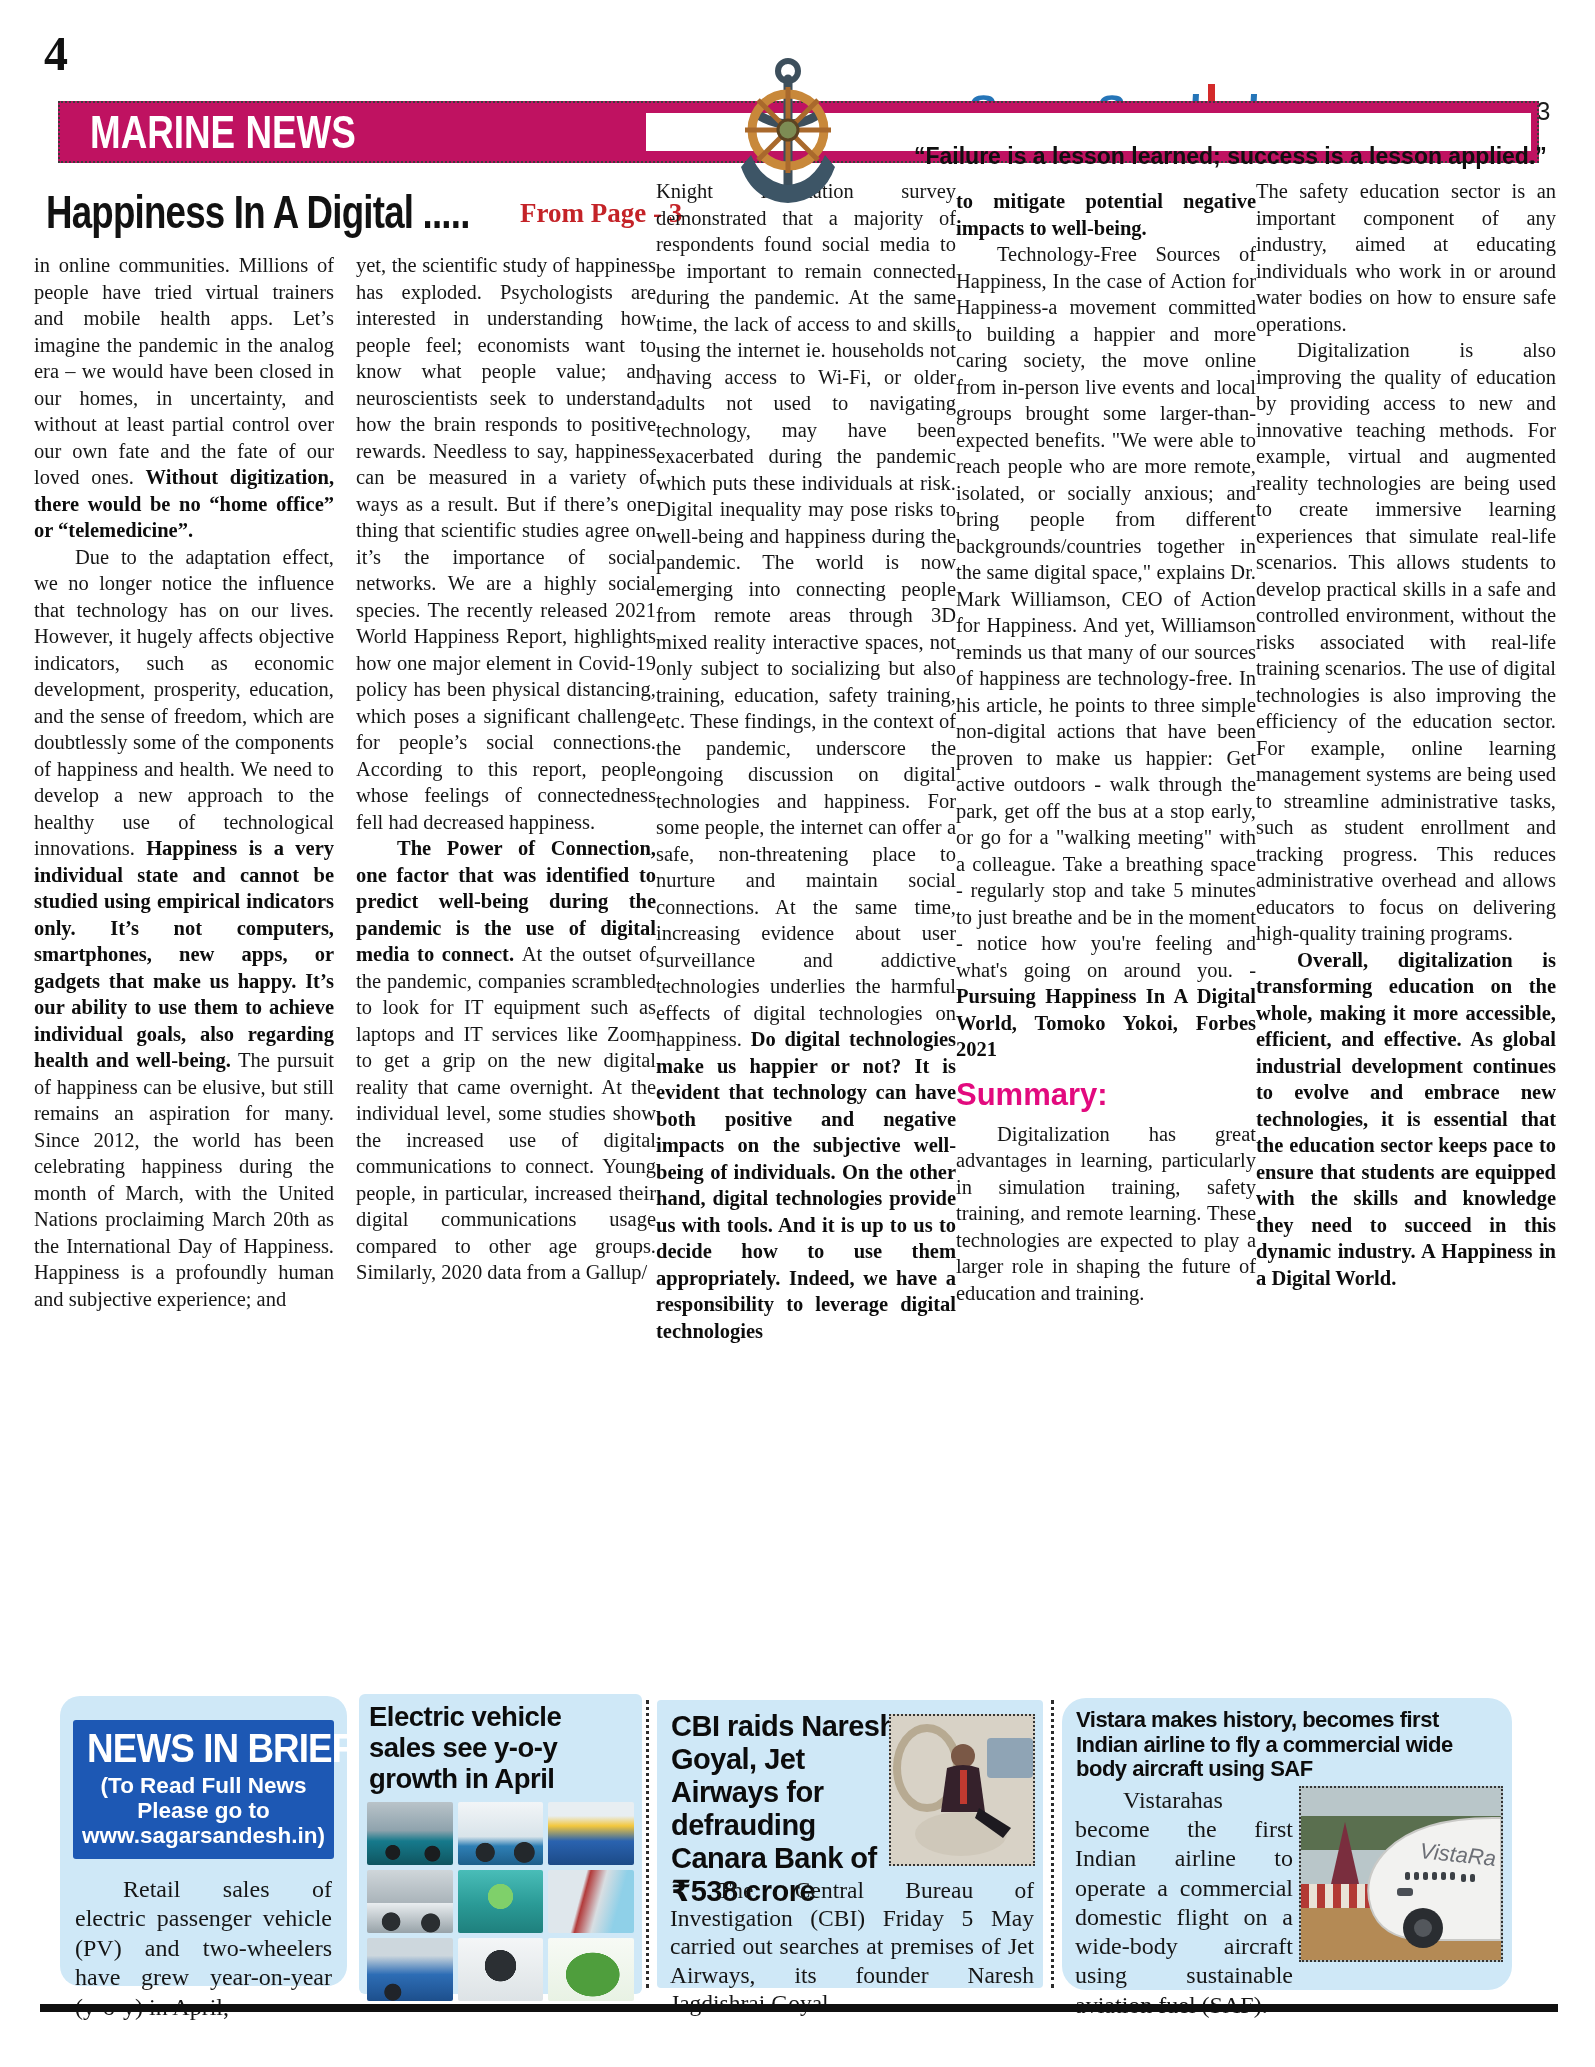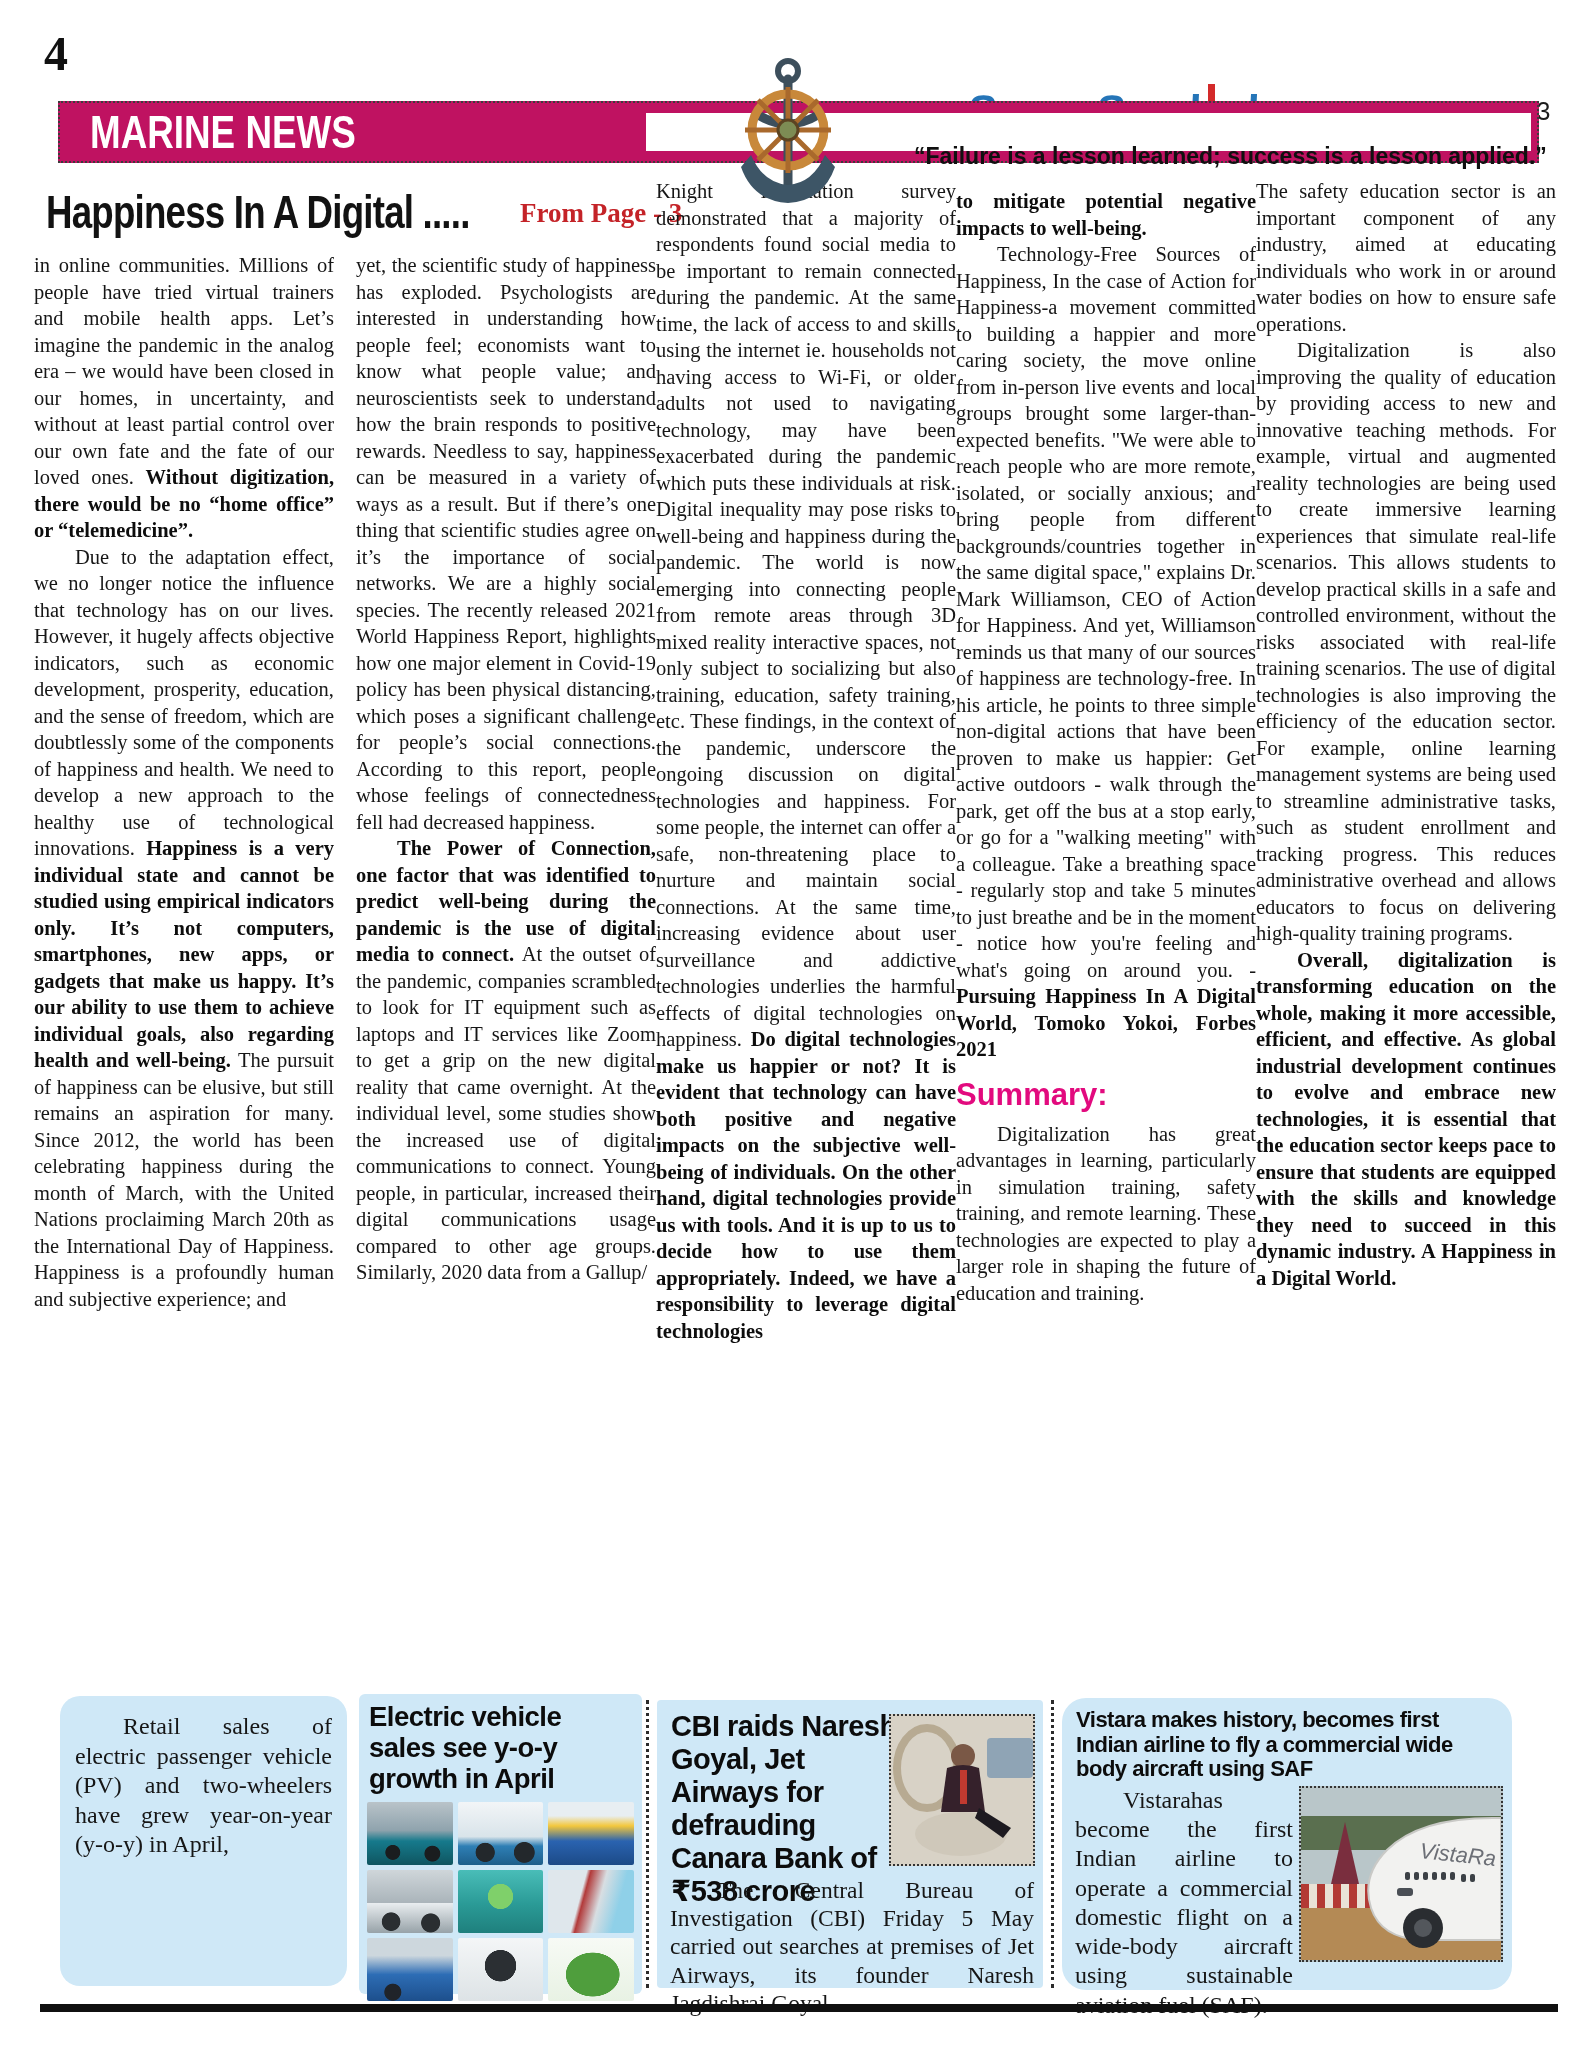--- a/index.html
+++ b/index.html
@@ -128,20 +128,24 @@
       <div class="summary-heading">Summary:</div>
       <p class="indent"><span>Digitalization has great advantages in learning, particularly in simulation training, safety training, and remote learning. These technologies are expected to play a larger role in shaping the future of education and training.</span></p>
     </div>
   <div class="col" id="col-4">
       <p><span>The safety education sector is an important component of any industry, aimed at educating individuals who work in or around water bodies on how to ensure safe operations.</span></p>
       <p class="indent"><span>Digitalization is also improving the quality of education by providing access to new and innovative teaching methods. For example, virtual and augmented reality technologies are being used to create immersive learning experiences that simulate real-life scenarios. This allows students to develop practical skills in a safe and controlled environment, without the risks associated with real-life training scenarios. The use of digital technologies is also improving the efficiency of the education sector. For example, online learning management systems are being used to streamline administrative tasks, such as student enrollment and tracking progress. This reduces administrative overhead and allows educators to focus on delivering high-quality training programs.</span></p>
       <p class="indent"><b>Overall, digitalization is transforming education on the whole, making it more accessible, efficient, and effective. As global industrial development continues to evolve and embrace new technologies, it is essential that the education sector keeps pace to ensure that students are equipped with the skills and knowledge they need to succeed in this dynamic industry. A Happiness in a Digital World.</b></p>
     </div>
 
   <div class="brief nib">
+    <div class="nib-header">
+      <div class="nib-title">NEWS IN BRIEF</div>
+      <div class="nib-sub">(To Read Full News Please go to www.sagarsandesh.in)</div>
+    </div>
     <div class="nib-body">Retail sales of electric passenger vehicle (PV) and two-wheelers have grew year-on-year (y-o-y) in April,</div>
   </div>
 
   <div class="brief ev">
     <div class="brief-headline">Electric vehicle sales see y-o-y growth in April</div>
     <div class="ev-grid">
       <div style="background:radial-gradient(circle at 30% 80%, #1a1d1f 9%, transparent 10%),radial-gradient(circle at 76% 82%, #1a1d1f 9%, transparent 10%),linear-gradient(180deg,#b9c3c9,#8fa3ad 45%,#167a8c 62%,#0f5560)"></div>
       <div style="background:radial-gradient(circle at 32% 80%, #23282c 12%, transparent 13%),radial-gradient(circle at 78% 80%, #23282c 12%, transparent 13%),linear-gradient(180deg,#f2f5f7,#d9e4ea 55%,#2e7fb5 70%,#1d5e8a)"></div>
       <div style="background:linear-gradient(180deg,#e8eef2 22%,#f3c73c 38%,#2a63b0 62%,#1c4a87)"></div>
       <div style="background:radial-gradient(circle at 28% 82%, #2a2e31 11%, transparent 12%),radial-gradient(circle at 74% 84%, #2a2e31 11%, transparent 12%),linear-gradient(180deg,#cfd6da,#aab4ba 52%,#e8ecef 53%,#97a2a8)"></div>

